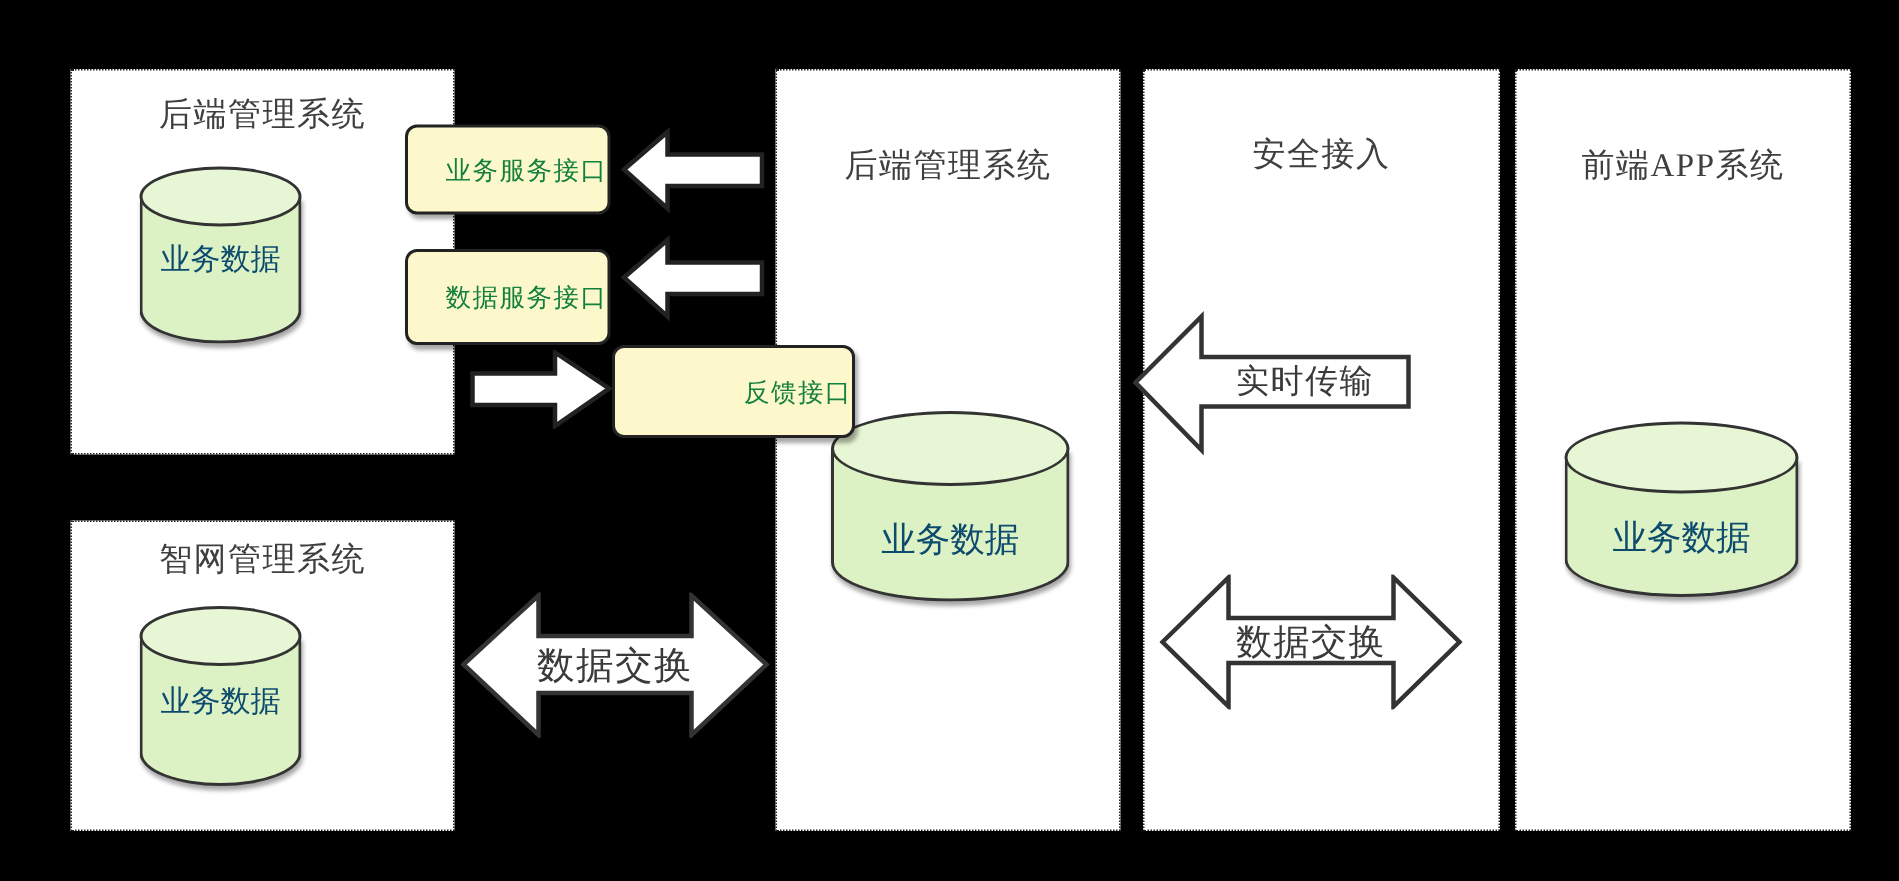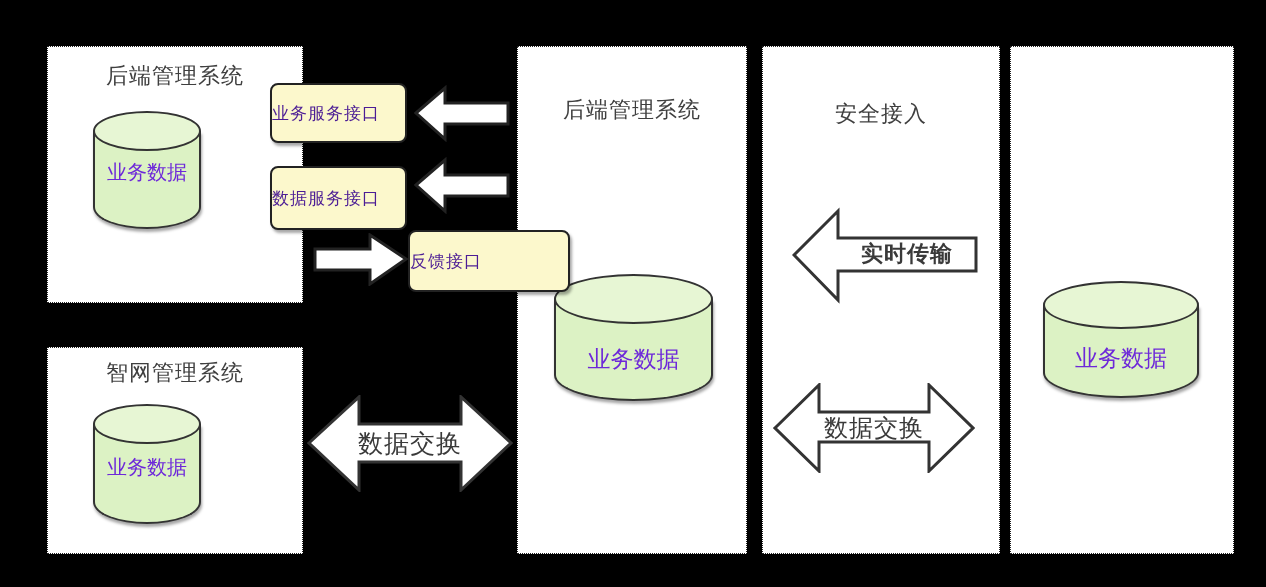--- a/index.html
+++ b/index.html
@@ -47,33 +47,33 @@
     border-top:none;
     border-radius:0 0 50% 50% / 0 0 var(--br) var(--br);
     box-sizing:border-box;
     box-shadow:1px 3px 3px rgba(0,0,0,0.35);
     z-index:1;
   }
   .cyl-label{
     position:absolute;left:0;right:0;
     text-align:center;
     z-index:3;
-    color:#6d28d9;
+    color:#0c4a6e;
     white-space:nowrap;
   }
   
   .iface{
     position:absolute;
     background:#fcf8cc;
     border:2px solid #222;
     border-radius:8px;
     box-sizing:border-box;
-    display:flex;align-items:center;justify-content:flex-start;
+    display:flex;align-items:center;justify-content:flex-end;
     font-size:17px;
-    color:#4c1d95;
+    color:#15803d;
     box-shadow:2px 3px 3px rgba(0,0,0,0.35);
     z-index:6;
     letter-spacing:1px;
   }
   .arrow{position:absolute;z-index:5;}
   .arrow svg{display:block;}
   .arrow-label{
     position:absolute;
     display:flex;align-items:center;justify-content:center;
     color:#3a3a3a;
@@ -108,24 +108,25 @@
   <div class="panel" style="left:517px;top:46px;width:230px;height:508px;">
     <span class="panel-title" style="top:48px;">后端管理系统</span>
     <div class="cylinder" style="left:36px;top:227px;width:159px;height:127px;--eh:50px;--br:26px;--ctop:#e7f6d4;--cfill:#dcf2c4;">
       <div class="cyl-body"></div>
       <div class="cyl-top"></div>
       <span class="cyl-label" style="top:70px;font-size:23px;">业务数据</span>
     </div>
   </div>
 
   <div class="panel" style="left:762px;top:46px;width:238px;height:508px;">
-    <span class="panel-title" style="top:52px;">安全接入</span>
+    <span class="panel-title" style="top:41px;">安全接入</span>
   </div>
 
   <div class="panel" style="left:1010px;top:46px;width:224px;height:508px;">
+    <span class="panel-title" style="top:48px;">前端APP系统</span>
     <div class="cylinder" style="left:32px;top:234px;width:156px;height:117px;--eh:48px;--br:25px;--ctop:#e7f6d4;--cfill:#dcf2c4;">
       <div class="cyl-body"></div>
       <div class="cyl-top"></div>
       <span class="cyl-label" style="top:62px;font-size:23px;">业务数据</span>
     </div>
   </div>
 
   <div class="iface" style="left:270px;top:83px;width:137px;height:60px;">
     <span>业务服务接口</span>
   </div>
@@ -147,21 +148,21 @@
       <polygon points="2,28 31,3 31,18 94,18 94,39 31,39 31,54" fill="#ffffff" stroke="#222" stroke-width="3"></polygon>
     </svg>
   </div>
 
   <div class="arrow" style="left:313px;top:233px;width:95px;height:53px;">
     <svg width="95" height="53" viewBox="0 0 95 53">
       <polygon points="2,16 57,16 57,2 93,26 57,51 57,37 2,37" fill="#ffffff" stroke="#222" stroke-width="3"></polygon>
     </svg>
   </div>
 
-  <div class="arrow" style="left:792px;top:207px;width:187px;height:97px;font-weight:bold;">
+  <div class="arrow" style="left:755px;top:207px;width:187px;height:97px;">
     <svg width="187" height="97" viewBox="0 0 187 97">
       <polygon points="2,48 46,4 46,31 184,31 184,64 46,64 46,93" fill="#ffffff" stroke="#333" stroke-width="3"></polygon>
     </svg>
     <span class="arrow-label" style="left:46px;width:138px;top:28px;height:38px;font-size:22px;">实时传输</span>
   </div>
 
   <div class="arrow" style="left:773px;top:383px;width:202px;height:90px;">
     <svg width="202" height="90" viewBox="0 0 202 90">
       <polygon points="2,45 46,2 46,29 156,29 156,2 200,45 156,88 156,59 46,59 46,88" fill="#ffffff" stroke="#333" stroke-width="3"></polygon>
     </svg>

